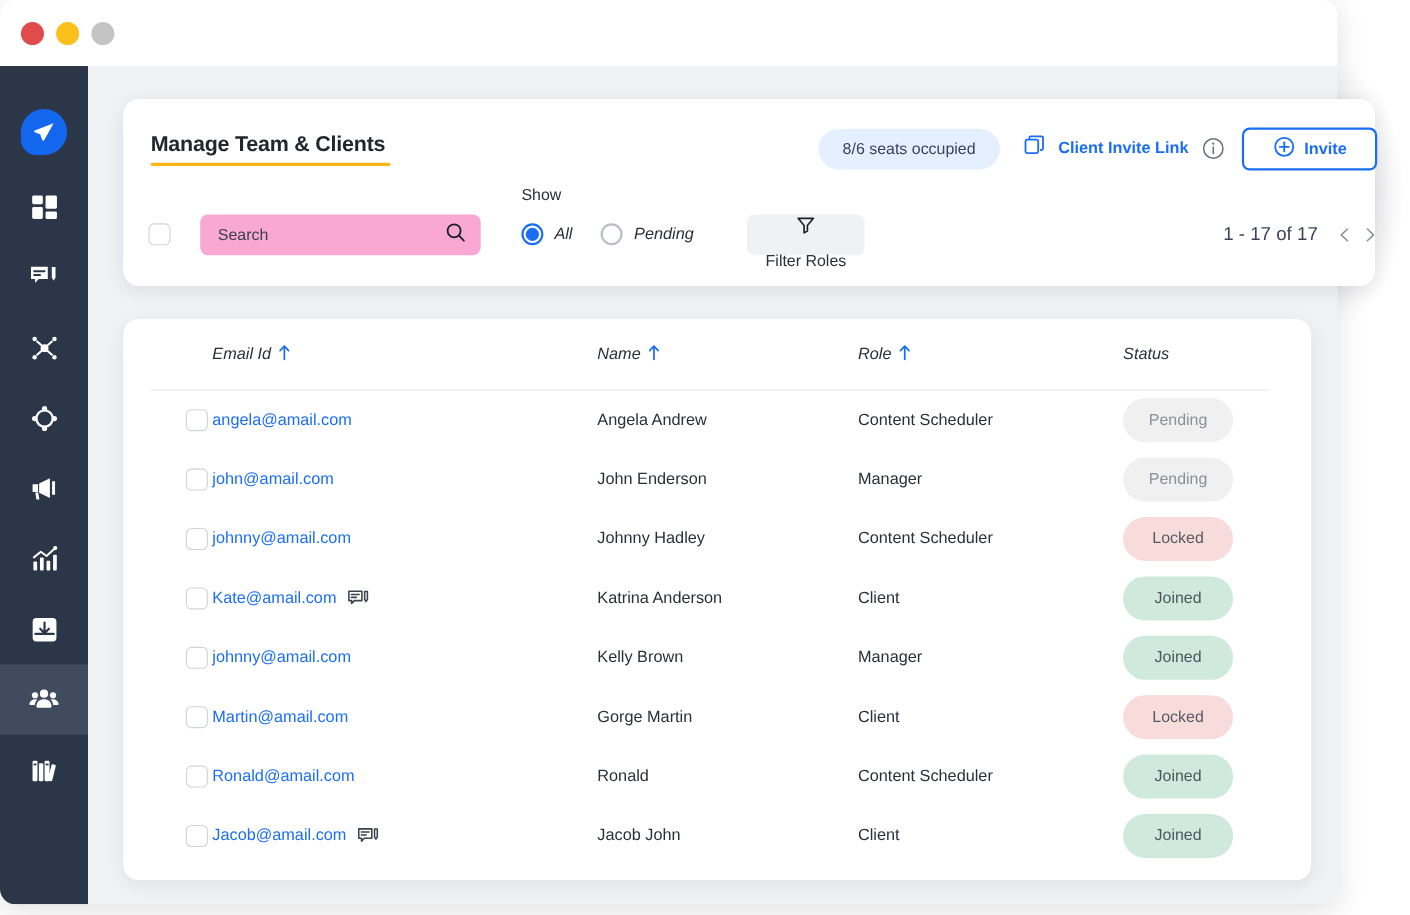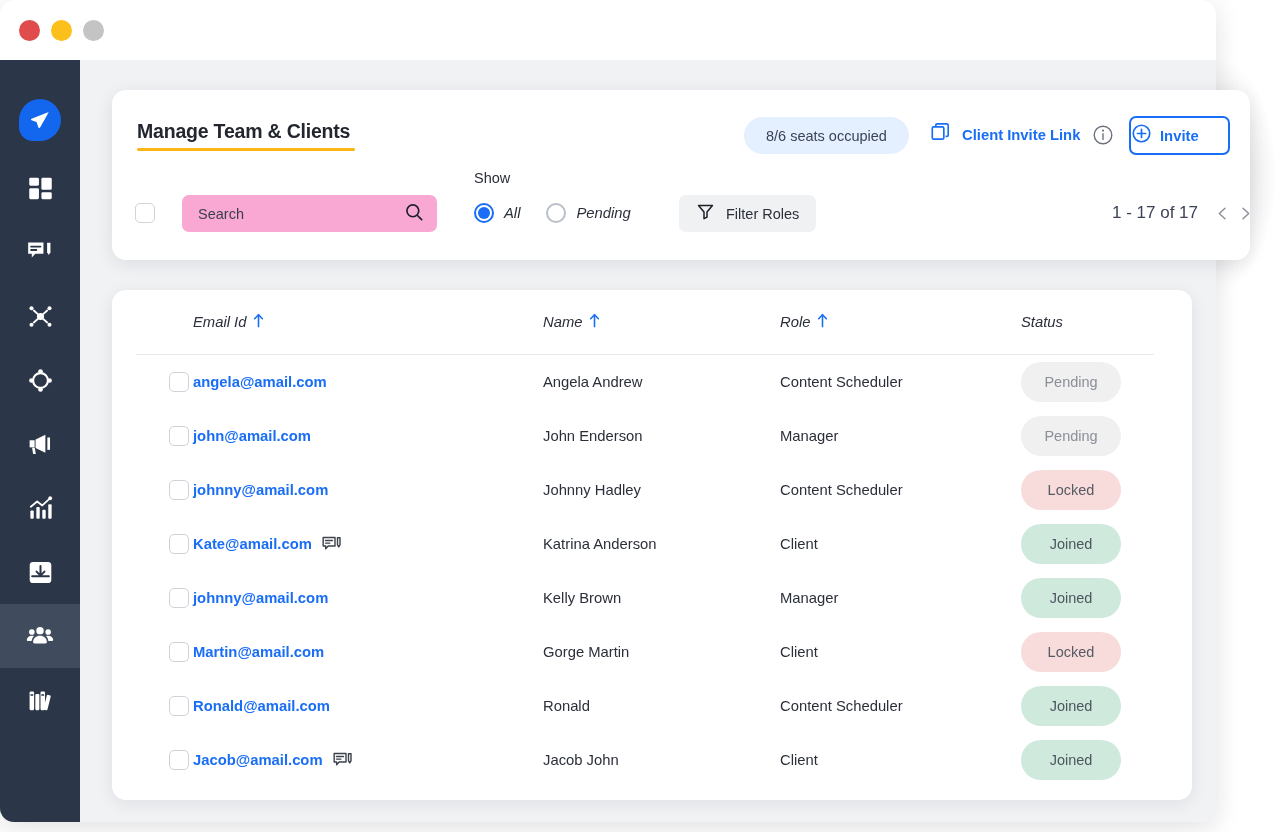--- a/index.html
+++ b/index.html
@@ -142,25 +142,25 @@
   .info-icon {
     position: absolute;
     left: 1092px; top: 124px;
     width: 22px; height: 22px;
     cursor: pointer;
   }
 
   .invite-btn {
     position: absolute;
     left: 1129px; top: 116px;
-    width: 101px; height: 39px;
+    width: 123px; height: 39px;
     border: 2px solid #1a6ef5;
     border-radius: 7px;
     background: #ffffff;
-    display: flex; align-items: center; 
+    display: flex; align-items: center; justify-content: center;
     gap: 8px;
     cursor: pointer;
   }
   .invite-btn-text {
     font-size: 14.8px;
     font-weight: bold;
     color: #1a6ef5;
   }
 
   
@@ -279,21 +279,21 @@
     background: #e9eaee;
   }
 
   .rows { position: absolute; left: 0; top: 65px; width: 1080px; }
   .row {
     height: 54px;
     display: flex;
     align-items: center;
   }
   .cell { font-size: 14.8px; color: #2b2f3a; display: flex; align-items: center; }
-  .email-cell { display: flex; align-items: center; gap: 10px; font-weight: bold; }
+  .email-cell { display: flex; align-items: center; gap: 10px; }
   .email-link { color: #1a6ef5; font-size: 14.8px; cursor: pointer; }
 
   .badge {
     min-width: 100px;
     height: 40px;
     border-radius: 20px;
     display: flex; align-items: center; justify-content: center;
     font-size: 14.5px;
     padding: 0 16px;
   }
@@ -510,21 +510,21 @@
     <div class="radio-opt">
       <span class="radio on"></span>
       <span class="radio-label">All</span>
     </div>
     <div class="radio-opt">
       <span class="radio"></span>
       <span class="radio-label">Pending</span>
     </div>
   </div>
 
-  <div class="filter-roles" style="z-index:8;">
+  <div class="filter-roles" style="z-index:8;flex-direction:column;">
     <span>
       <svg width="19" height="19" viewBox="0 0 24 24" fill="none" stroke="#1d2029" stroke-width="1.9" stroke-linejoin="round">
         <path d="M3.2 4.4h17.6l-6.9 8.2v6.4l-3.8 2.1v-8.5z"></path>
       </svg>
     </span>
     <span class="filter-roles-text">Filter Roles</span>
   </div>
 
   <div class="pagination" style="z-index:8;">
     <span class="page-count">1 - 17 of 17</span>

